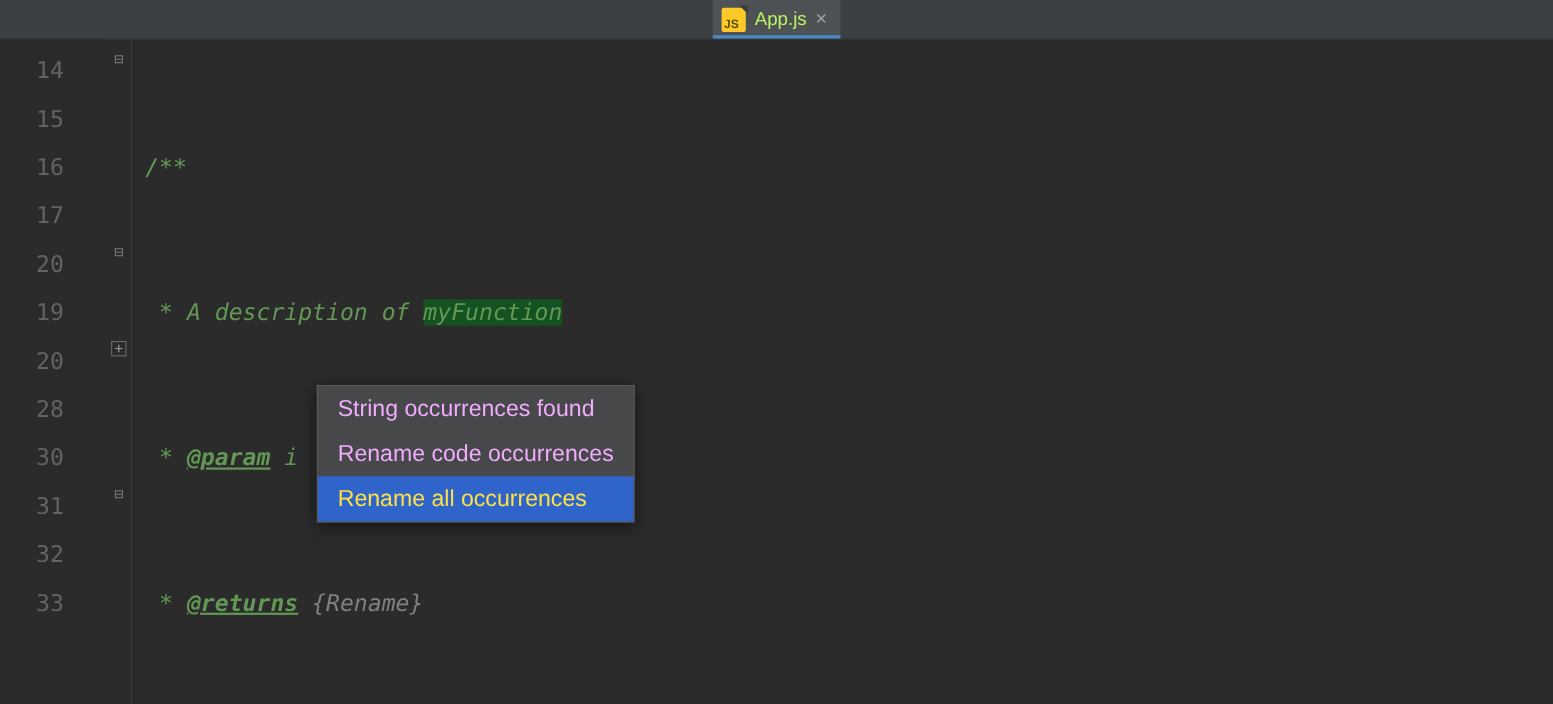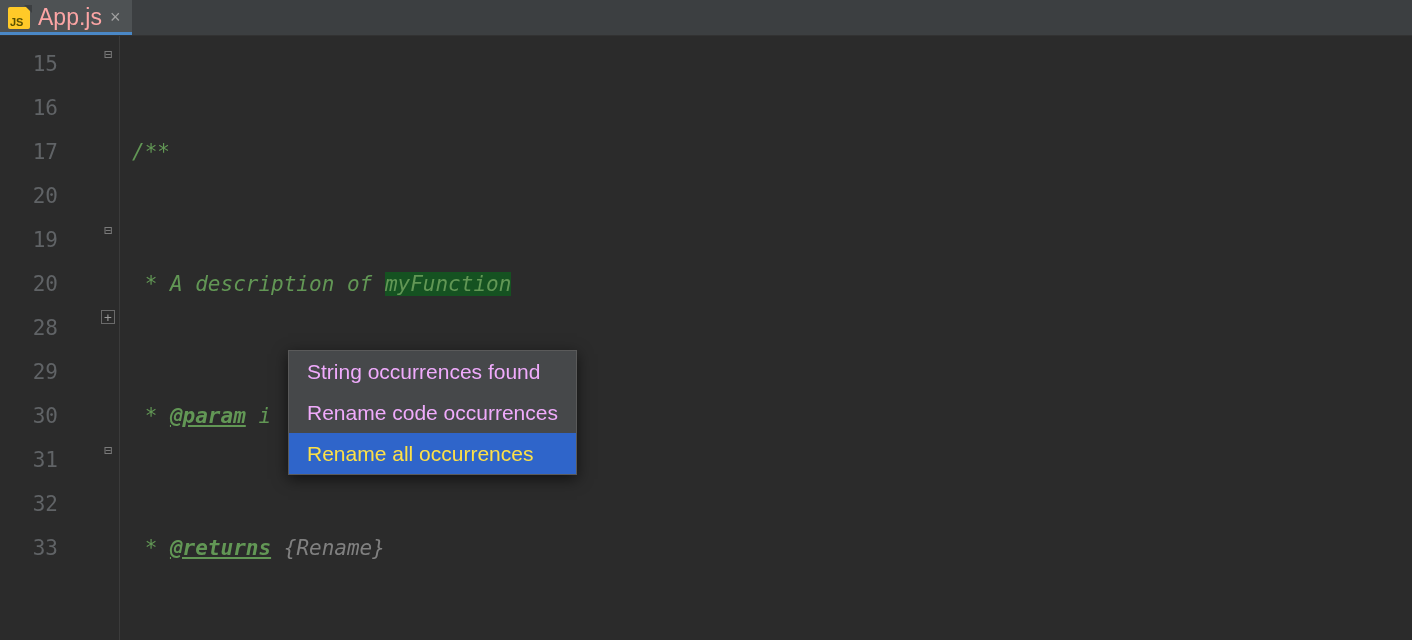--- a/index.html
+++ b/index.html
@@ -1,15 +1,15 @@
 <!DOCTYPE html>
 <html><head>
 <meta charset="utf-8">
 <style>
-  * { margin: 0; padding: 0; box-sizing: border-box; }
+  * { margin: 0; padding: 0; box-sizing: border-box; justify-content: center; }
   body {
     background: #2b2b2b;
     font-family: 'Menlo', 'Consolas', monospace;
     font-size: 21px;
     color: #a9b7c6;
     width: 1412px;
     height: 640px;
     overflow: hidden;
   }
   .tab-bar {
@@ -51,23 +51,23 @@
   }
   .js-icon::before{
     content:"";
     position:absolute;
     top:-2px; right:-2px;
     width:0;height:0;
     border-top:8px solid #3c3f41;
     border-left:8px solid transparent;
   }
   .tab-label {
-    color: #fca5a5;
-    font-family: sans-serif;
-    font-size: 23px;
+    color: #bef264;
+    font-family: sans-serif;
+    font-size: 17px;
   }
   .tab-close {
     color: #a0a0a0;
     font-family: sans-serif;
     font-size: 18px;
     cursor: pointer;
   }
   .editor {
     display: flex;
     position: relative;
@@ -152,28 +152,28 @@
 <div class="tab-bar">
   <div class="tab">
     <span class="js-icon">JS</span>
     <span class="tab-label">App.js</span>
     <span class="tab-close">×</span>
   </div>
 </div>
 
 <div class="editor">
   <div class="gutter">
+    <div>14</div>
     <div>15</div>
     <div>16</div>
     <div>17</div>
     <div>20</div>
     <div>19</div>
     <div>20</div>
     <div>28</div>
-    <div>29</div>
     <div>30</div>
     <div>31</div>
     <div>32</div>
     <div>33</div>
   </div>
 
   <div class="fold-region">
     <div class="fold-mark" style="top:10px">⊟</div>
     <div class="fold-mark" style="top:186px">⊟</div>
     <div class="fold-mark" style="top:274px">

